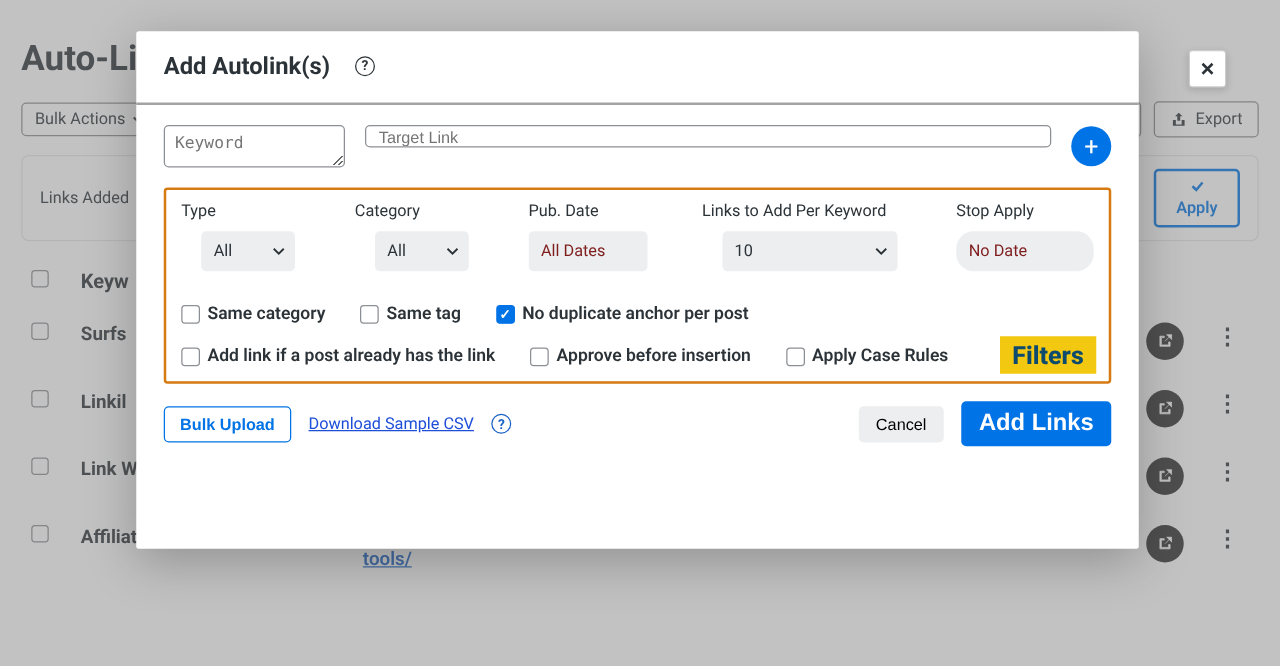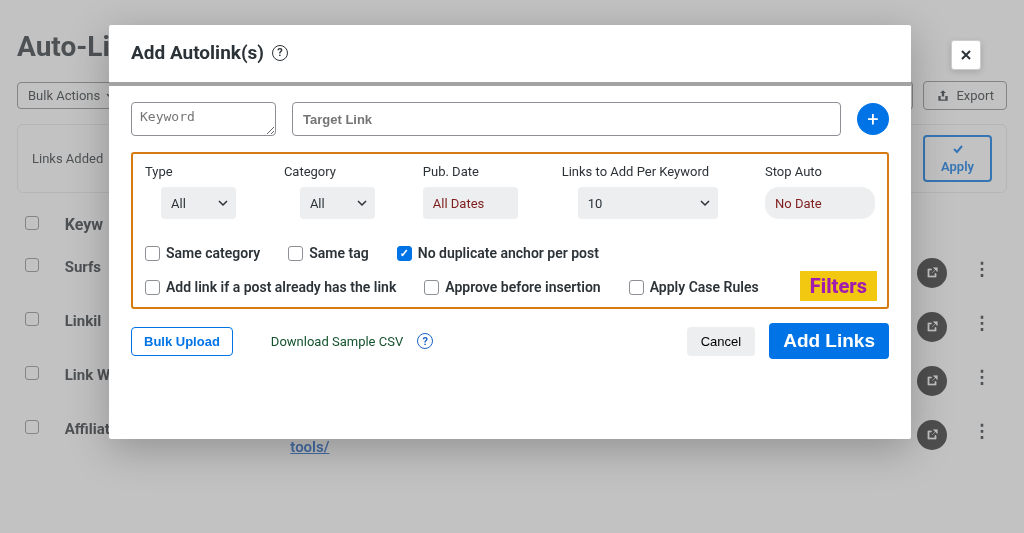--- a/index.html
+++ b/index.html
@@ -40,52 +40,52 @@
   th:nth-child(3), td:nth-child(3) { width: 360px; }
   th:nth-child(4), td:nth-child(4) { width: 70px; text-align: center; }
   th:nth-child(5), td:nth-child(5) { width: 110px; text-align: center; }
   th:nth-child(6), td:nth-child(6) { width: 90px; text-align: center; }
   th:nth-child(7), td:nth-child(7) { width: 50px; text-align: center; }
   th:nth-child(8), td:nth-child(8) { width: 30px; text-align: center; }
 
   
   .modal-backdrop { position: absolute; inset: 0; }
   .modal { position: absolute; left: 109px; top: 25px; width: 802px; height: 414px; background: #fff; box-shadow: 0 10px 40px rgba(0,0,0,0.25); border-radius: 2px; display: flex; flex-direction: column; }
-  .modal-header { padding: 16px 22px 18px; border-bottom: 4px solid #a3a3a3; display: flex; align-items: center; gap: 8px; }
+  .modal-header { padding: 16px 22px 18px; border-bottom: 2px solid #a3a3a3; display: flex; align-items: center; gap: 20px; }
   .modal-title { font-size: 19px; font-weight: 700; }
   .help-icon { width: 16px; height: 16px; border: 1.5px solid #2c3338; border-radius: 50%; display: inline-flex; align-items: center; justify-content: center; font-size: 11px; font-weight: 700; cursor: pointer; }
 
   .close-x { position: absolute; right: -70px; top: 15px; width: 30px; height: 30px; background: #fff; border: 1px solid #ccc; border-radius: 3px; display: flex; align-items: center; justify-content: center; font-weight: 700; font-size: 16px; cursor: pointer; box-shadow: 0 2px 6px rgba(0,0,0,0.15);}
   
   .modal-body { padding: 16px 22px 4px; }
   .row-inputs { display: flex; align-items: flex-start; gap: 16px; margin-bottom: 16px; }
   .kw-input { width: 145px; height: 34px; border: 1px solid #8c8f94; border-radius: 4px; padding: 6px 8px; font-size: 13px; resize: both; }
-  .target-input { flex: 1; height: 34px; border: 1px solid #8c8f94; border-radius: 4px; padding: 6px 10px; font-size: 13px; font-weight: bold; }
+  .target-input { flex: 1; height: 18px; border: 1px solid #8c8f94; border-radius: 4px; padding: 6px 10px; font-size: 13px; }
   .add-circle { width: 32px; height: 32px; border-radius: 50%; background: #0073e6; color: #fff; display: inline-flex; align-items: center; justify-content: center; font-size: 20px; font-weight: 400; cursor: pointer; margin-top: 1px; }
 
   .filters-box { border: 2px solid #d67a12; border-radius: 3px; padding: 10px 12px 12px; position: relative; }
   .filters-top { display: flex; gap: 10px; }
   .fcol { display: flex; flex-direction: column; }
   .fcol label { font-size: 13px; color: #2c3338; margin-bottom: 8px; }
   .fselect { background: #eceef0; border: none; border-radius: 4px; height: 32px; padding: 0 26px 0 10px; font-size: 13px; display: inline-flex; align-items: center; position: relative; cursor: pointer; margin-left: 16px; }
   .fselect .chev { position: absolute; right: 8px; }
   .finput-flat { background: #eceef0; border: none; border-radius: 4px; height: 32px; padding: 0 10px; font-size: 13px; color: #7f1d1d; display: inline-flex; align-items: center; }
   .w1 { width: 75px; } .w2 { width: 75px; } .w3 { width: 95px; } .w4 { width: 140px; } .w5 { width: 110px; border-radius: 14px; }
 
   .check-row { display: flex; flex-wrap: wrap; gap: 18px 28px; margin-top: 26px; font-size: 14px; font-weight: 600; color: #2c3338; }
   .chk { display: inline-flex; align-items: center; gap: 6px; cursor: pointer; }
   .chk .box { width: 15px; height: 15px; border: 1.5px solid #8c8f94; border-radius: 3px; background: #fff; display: inline-flex; align-items: center; justify-content: center; }
   .chk .box.checked { background: #0073e6; border-color: #0073e6; }
   .chk .box.checked::after { content: "✓"; color: #fff; font-size: 11px; line-height: 1; }
 
-  .filters-badge { position: absolute; right: 10px; bottom: 6px; background: #f2c811; color: #a21caf; font-weight: 800; font-size: 20px; padding: 3px 10px; }
+  .filters-badge { position: absolute; right: 10px; bottom: 6px; background: #f2c811; color: #0c4a6e; font-weight: 800; font-size: 20px; padding: 3px 10px; }
 
   .modal-footer { display: flex; align-items: center; padding: 10px 22px 14px; gap: 14px; }
   .bulk-upload { border: 1.5px solid #0073e6; color: #0073e6; background: #fff; border-radius: 4px; padding: 6px 12px; font-weight: 600; cursor: pointer; font-size: 13px; }
-  .dl-link { color: #14532d; font-size: 13px; cursor: pointer; margin-left: 24px; }
+  .dl-link { color: #1d4ed8; text-decoration: underline; font-size: 13px; cursor: pointer; }
   .footer-spacer { flex: 1; }
   .btn-cancel { background: #eceef0; border: none; border-radius: 4px; padding: 7px 14px; font-size: 13px; cursor: pointer; }
   .btn-primary { background: #0073e6; color: #ffffff; border: none; border-radius: 4px; padding: 7px 14px; font-size: 19px; font-weight: 600; cursor: pointer; }
 </style>
 </head>
 <body>
 
 <div class="page-behind">
   <div class="page-title">Auto-Li</div>
 
@@ -262,21 +262,21 @@
           <div class="fcol" style="width:210px">
             <label>Links to Add Per Keyword</label>
             <div class="fselect w4">
               <span>10</span>
               <svg class="chev" viewBox="0 0 10 6" width="10" height="6">
                   <path d="M1 1l4 4 4-4" fill="none" stroke="#2c3338" stroke-width="1.5"></path>
                 </svg>
             </div>
           </div>
           <div class="fcol">
-            <label>Stop Auto</label>
+            <label>Stop Apply</label>
             <div class="finput-flat w5">
                 <span>No Date</span>
               </div>
           </div>
         </div>
 
         <div class="check-row">
           <label class="chk">
               <span class="box"></span>
               <span>Same category</span>

